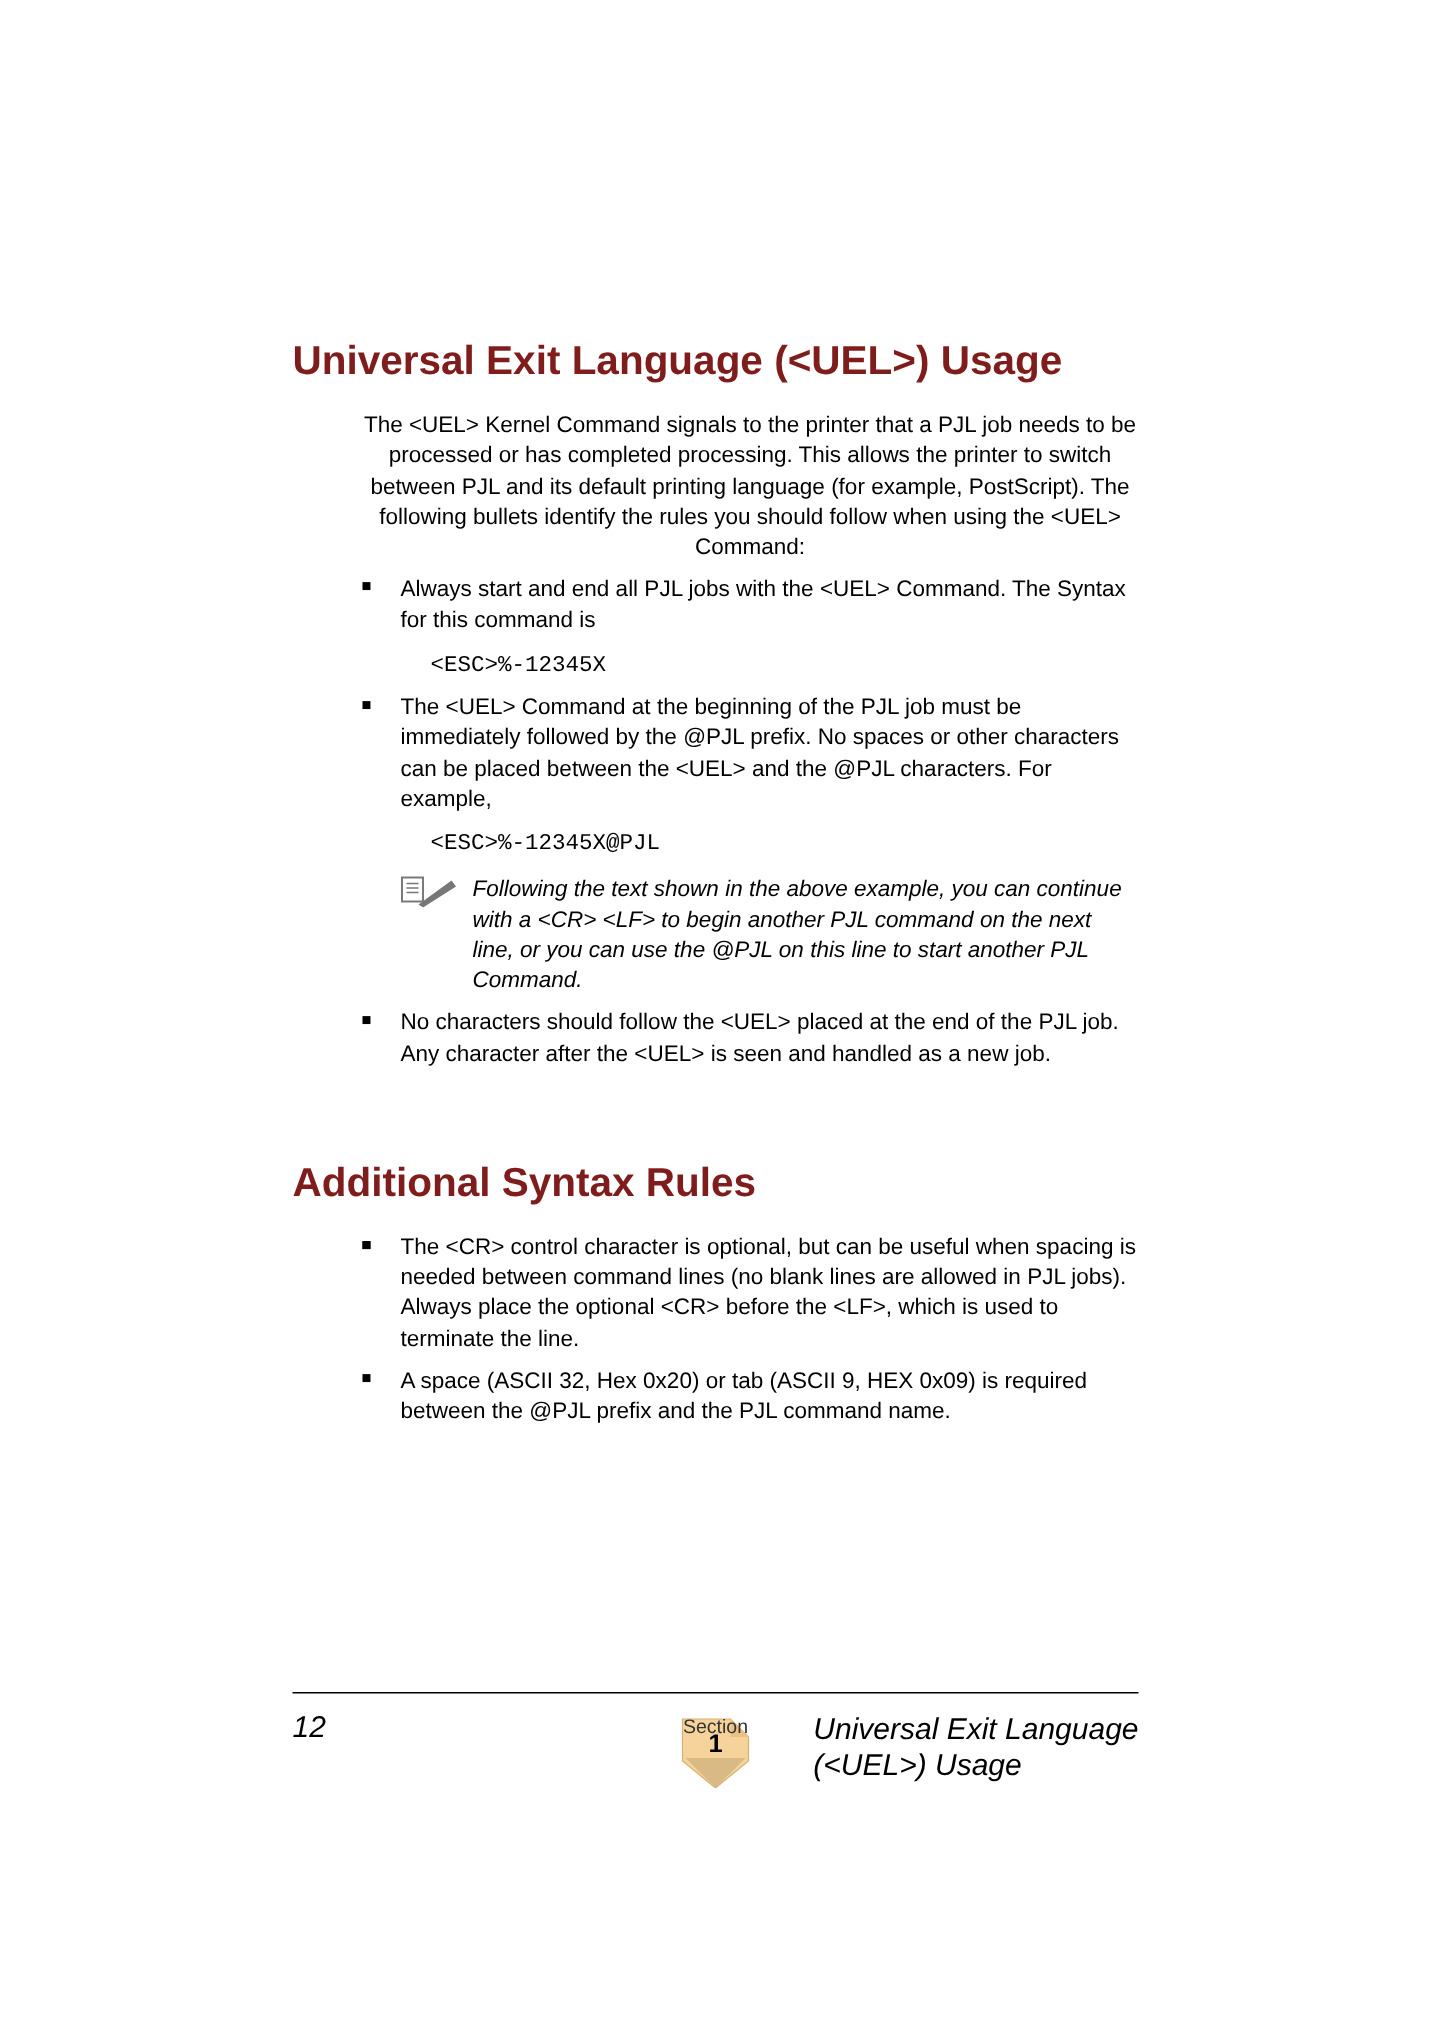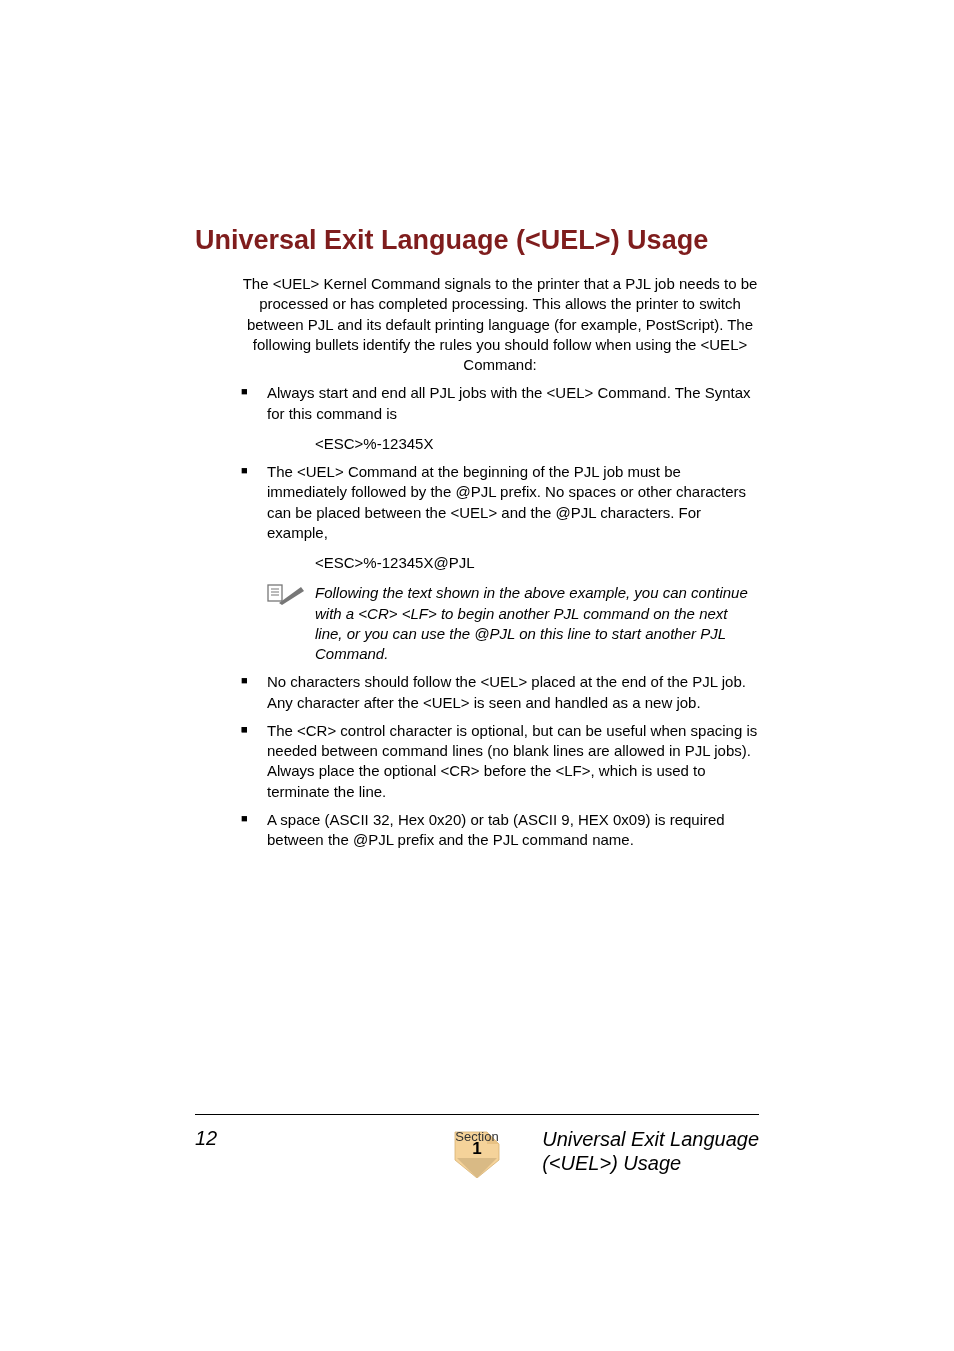--- a/index.html
+++ b/index.html
@@ -41,23 +41,23 @@
     }
     ul.bullets > li::before {
       content: "■";
       position: absolute;
       left: 0;
       top: 1px;
       font-size: 11px;
       color: #000;
     }
     .code {
-      font-family: Liberation Sans, sans-serif;
+      font-family: Liberation Mono, monospace;
       font-size: 15px;
-      margin-left: 48px;
+      margin-left: 20px;
       margin-top: 10px;
       margin-bottom: 2px;
     }
     .note-block {
       display: flex;
       margin-top: 10px;
       margin-left: 0;
       align-items: flex-start;
     }
     .note-icon {
@@ -68,21 +68,21 @@
     .note-text {
       font-style: italic;
       font-size: 15px;
       line-height: 1.35;
       flex: 1;
     }
     .footer {
       position: absolute;
       left: 195px;
       right: 195px;
-      bottom: 176px;
+      bottom: 162px;
     }
     .footer-line {
       border-top: 1px solid #000;
       margin-bottom: 12px;
     }
     .footer-row {
       display: flex;
       justify-content: space-between;
       align-items: flex-start;
     }
@@ -132,20 +132,21 @@
           <polygon points="12,20 34,4 37,8 15,22" fill="#777"></polygon>
         </svg>
         <div class="note-text">Following the text shown in the above example, you can continue with a &lt;CR&gt; &lt;LF&gt; to begin another PJL command on the next line, or you can use the @PJL on this line to start another PJL Command.</div>
       </div>
     </li>
     <li>
       <span>No characters should follow the &lt;UEL&gt; placed at the end of the PJL job. Any character after the &lt;UEL&gt; is seen and handled as a new job.</span>
     </li>
   </ul>
 
+  <h1 class="heading h1-spacer">Additional Syntax Rules</h1>
 
   <ul class="bullets">
     <li>
     </li>
     <li>
       <span>The &lt;CR&gt; control character is optional, but can be useful when spacing is needed between command lines (no blank lines are allowed in PJL jobs). Always place the optional &lt;CR&gt; before the &lt;LF&gt;, which is used to terminate the line.</span>
     </li>
     <li>
       <span>A space (ASCII 32, Hex 0x20) or tab (ASCII 9, HEX 0x09) is required between the @PJL prefix and the PJL command name.</span>
     </li>

